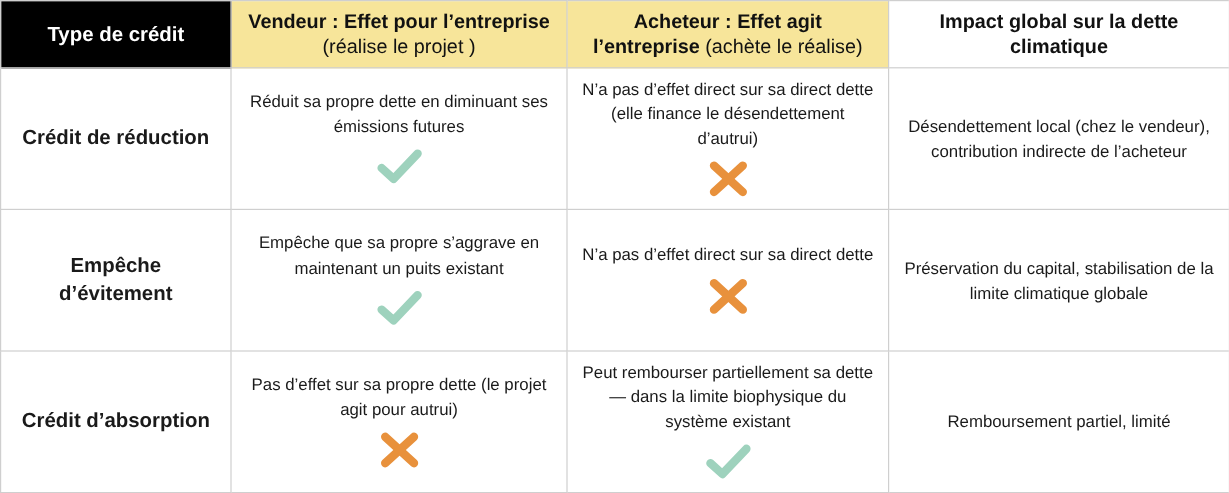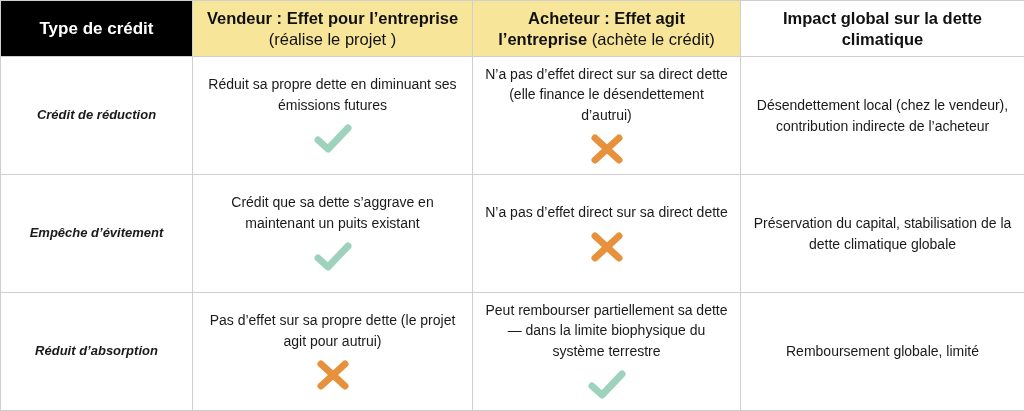--- a/index.html
+++ b/index.html
@@ -63,23 +63,22 @@
   }
   .hdr-normal {
     font-weight: normal;
   }
   
   tbody tr {
     height: 118px;
   }
   td.cell-type {
     font-weight: bold;
-    font-size: 13px;
+    font-size: 17px;
     line-height: 1.3;
-    font-style: italic;
   }
   td.cell-text {
     font-size: 14px;
     line-height: 1.45;
     font-weight: normal;
   }
   td.cell-eval .eval-text {
     display: block;
     font-size: 14px;
     line-height: 1.45;
@@ -121,21 +120,21 @@
     </colgroup>
     <thead>
       <tr>
         <th class="h-type">Type de crédit</th>
         <th class="h-vendeur">
           <span>Vendeur : Effet pour l’entreprise</span>
           <span class="hdr-normal">(réalise le projet )</span>
         </th>
         <th class="h-acheteur">
           <span>Acheteur : Effet agit l’entreprise</span>
-          <span class="hdr-normal">(achète le crédit)</span>
+          <span class="hdr-normal">(achète le réalise)</span>
         </th>
         <th class="h-impact">Impact global sur la dette climatique</th>
       </tr>
     </thead>
     <tbody>
       <tr>
         <td class="cell-type">Crédit de réduction</td>
         <td class="cell-eval">
           <span class="eval-text">Réduit sa propre dette en diminuant ses émissions futures</span>
           <span class="mark">
@@ -151,54 +150,54 @@
                 <line x1="5" y1="5" x2="29" y2="27"></line>
                 <line x1="29" y1="5" x2="5" y2="27"></line>
               </svg>
           </span>
         </td>
         <td class="cell-text">Désendettement local (chez le vendeur), contribution indirecte de l’acheteur</td>
       </tr>
       <tr>
         <td class="cell-type">Empêche d’évitement</td>
         <td class="cell-eval">
-          <span class="eval-text">Crédit que sa dette s’aggrave en maintenant un puits existant</span>
+          <span class="eval-text">Empêche que sa propre s’aggrave en maintenant un puits existant</span>
           <span class="mark">
             <svg class="check" width="40" height="32" viewBox="0 0 40 32" aria-hidden="true">
                 <path d="M5 17 L15 26 L35 5"></path>
               </svg>
           </span>
         </td>
         <td class="cell-eval">
           <span class="eval-text">N’a pas d’effet direct sur sa direct dette</span>
           <span class="mark">
             <svg class="cross" width="34" height="32" viewBox="0 0 34 32" aria-hidden="true">
                 <line x1="5" y1="5" x2="29" y2="27"></line>
                 <line x1="29" y1="5" x2="5" y2="27"></line>
               </svg>
           </span>
         </td>
-        <td class="cell-text">Préservation du capital, stabilisation de la dette climatique globale</td>
-      </tr>
-      <tr>
-        <td class="cell-type">Réduit d’absorption</td>
+        <td class="cell-text">Préservation du capital, stabilisation de la limite climatique globale</td>
+      </tr>
+      <tr>
+        <td class="cell-type">Crédit d’absorption</td>
         <td class="cell-eval">
           <span class="eval-text">Pas d’effet sur sa propre dette (le projet agit pour autrui)</span>
           <span class="mark">
             <svg class="cross" width="34" height="32" viewBox="0 0 34 32" aria-hidden="true">
                 <line x1="5" y1="5" x2="29" y2="27"></line>
                 <line x1="29" y1="5" x2="5" y2="27"></line>
               </svg>
           </span>
         </td>
         <td class="cell-eval">
-          <span class="eval-text">Peut rembourser partiellement sa dette — dans la limite biophysique du système terrestre</span>
+          <span class="eval-text">Peut rembourser partiellement sa dette — dans la limite biophysique du système existant</span>
           <span class="mark">
             <svg class="check" width="40" height="32" viewBox="0 0 40 32" aria-hidden="true">
                 <path d="M5 17 L15 26 L35 5"></path>
               </svg>
           </span>
         </td>
-        <td class="cell-text">Remboursement globale, limité</td>
+        <td class="cell-text">Remboursement partiel, limité</td>
       </tr>
     </tbody>
   </table>
 </div>
 
 </body></html>

